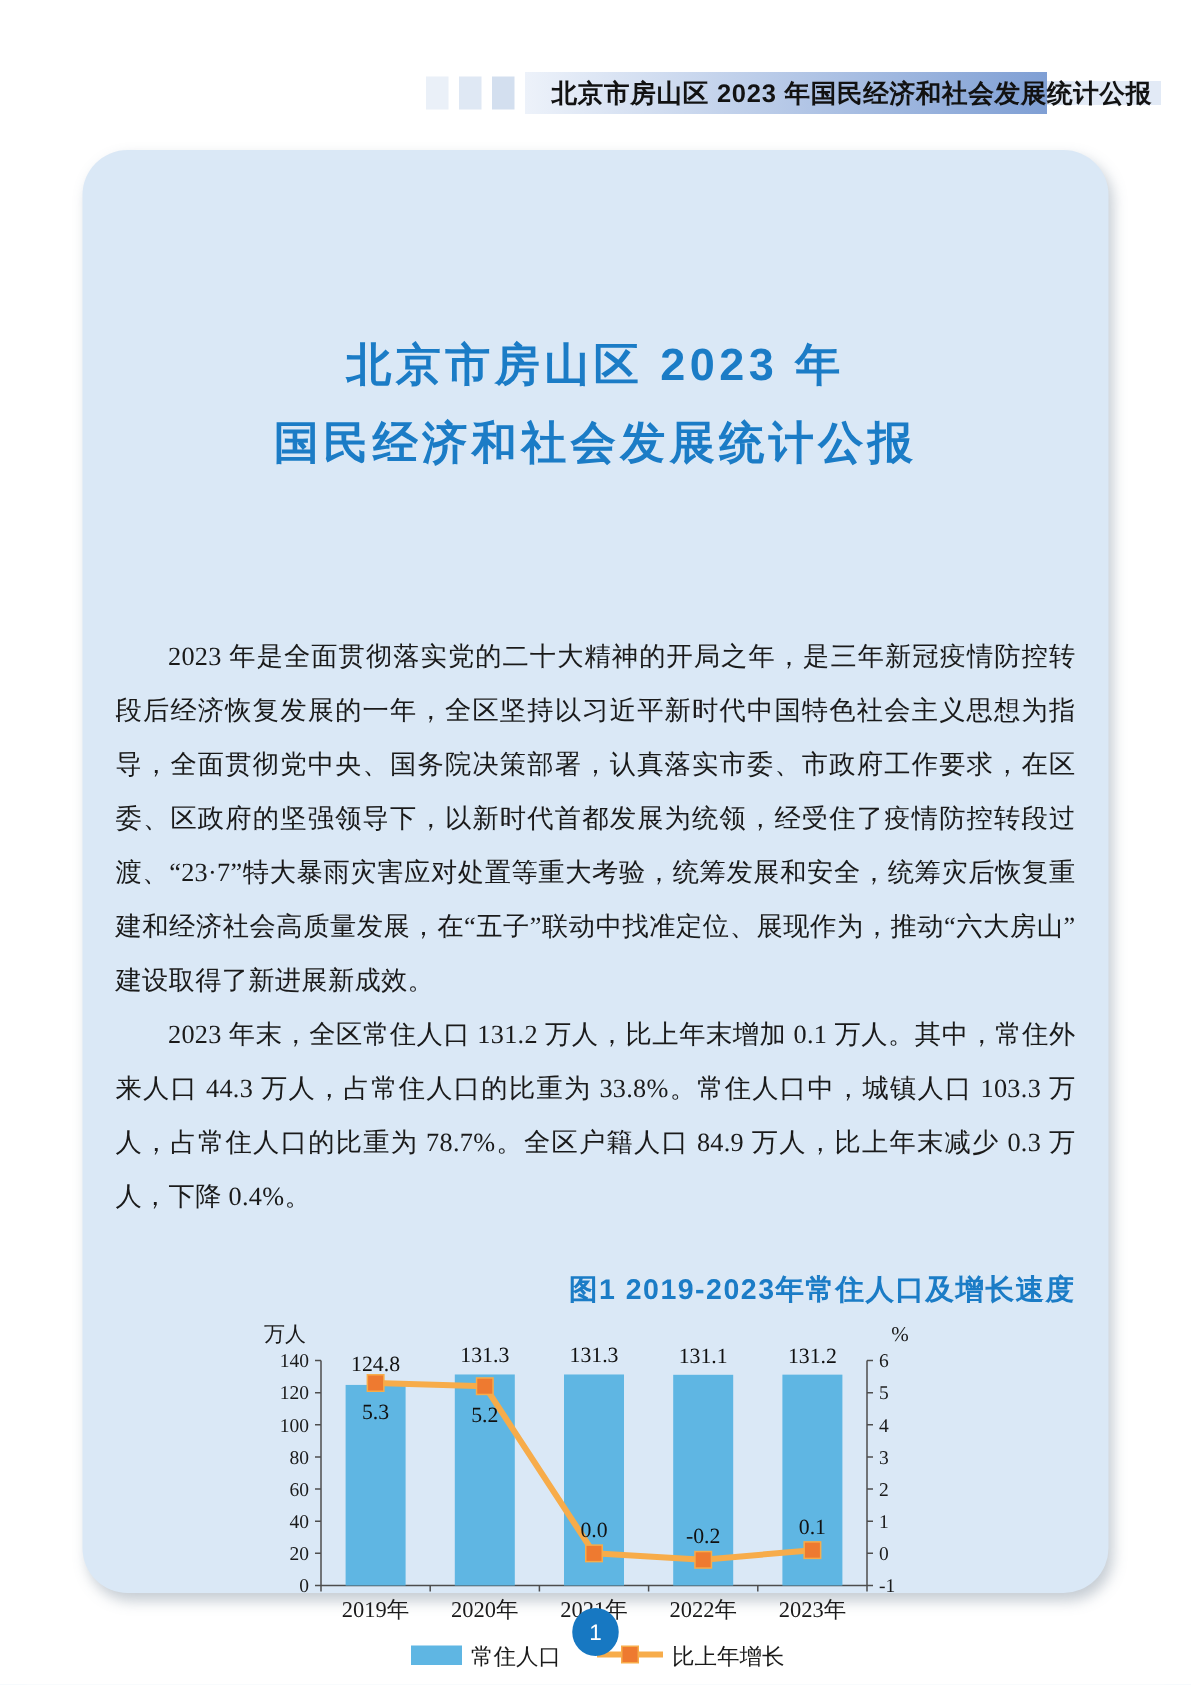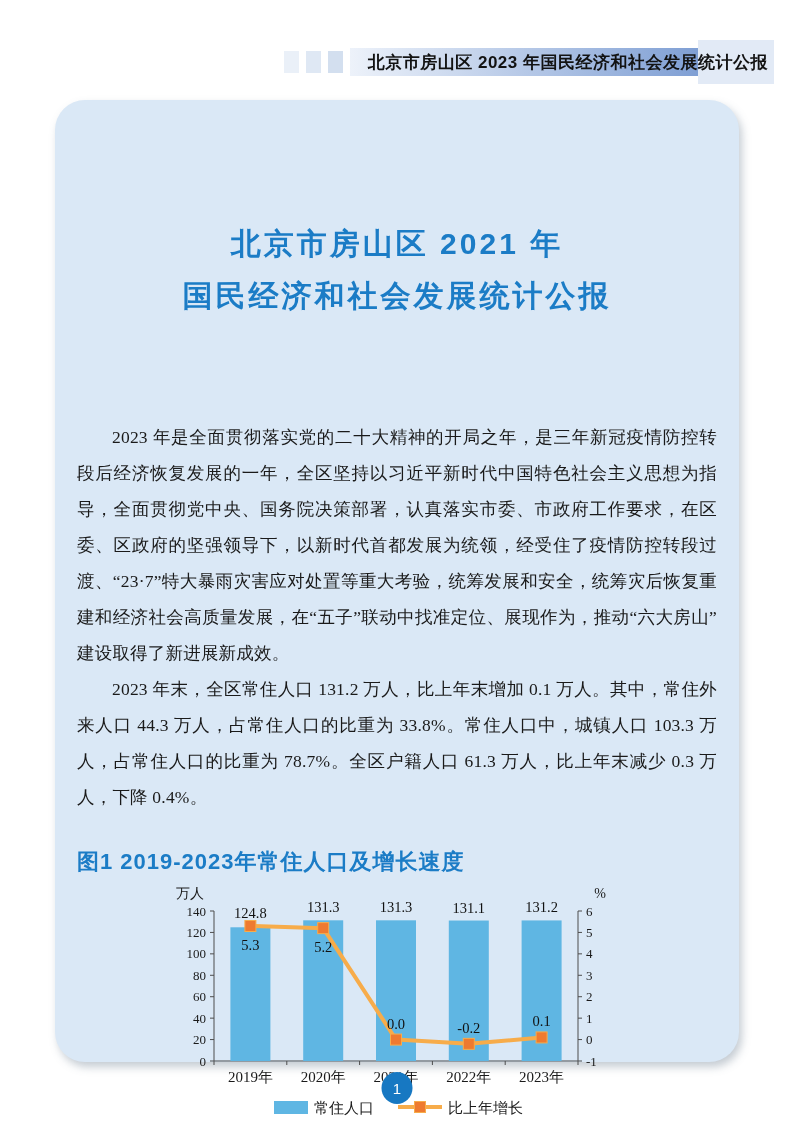--- a/index.html
+++ b/index.html
@@ -22,21 +22,21 @@
     display:flex; align-items:center; height:28px;
     font-family:"Liberation Sans", sans-serif; font-weight:700;
     font-size:17px; color:#121212; letter-spacing:0.5px; white-space:nowrap;
   }
   .hb-main {
     background:linear-gradient(90deg, var(--hdr-start,#EDF2FA) 0%, var(--hdr-end,#7F9FD4) 100%);
     padding:4px 0 4px 18px; height:28px; display:flex; align-items:center;
   }
   .hb-tail {
     background:var(--hdr-tail,#E2EAF6);
-    padding:4px 6px 4px 0; height:44px; display:flex; align-items:center;
+    padding:4px 6px 4px 0; height:16px; display:flex; align-items:center;
   }
   
   .card {
     position:absolute; left:55px; top:100px; width:684px; height:962px;
     background:var(--card-bg,#DAE8F6); border-radius:30px;
     box-shadow:3px 5px 9px rgba(90,110,130,0.35);
     padding:0 22px;
   }
   .doc-title {
     margin-top:118px; text-align:center;
@@ -48,23 +48,23 @@
     font-size:17.5px; line-height:36px; text-align:justify;
     text-indent:2em; letter-spacing:0.2px; color:var(--text,#1a1a1a);
   }
   .para1 { margin-top:98px; }
   .section-heading {
     margin-top:28px; margin-bottom:8px; text-align:center;
     font-family:"Liberation Sans", sans-serif; font-weight:700;
     font-size:21px; letter-spacing:2px; color:var(--accent,#1B7CC6);
   }
   .fig-title {
-    margin-top:32px; margin-bottom:4px; text-align:left;
+    margin-top:32px; margin-bottom:4px; text-align:right;
     font-family:"Liberation Sans", sans-serif; font-weight:700;
-    font-size:22px; letter-spacing:1px; color:var(--accent,#1B7CC6);
+    font-size:19px; letter-spacing:1px; color:var(--accent,#1B7CC6);
   }
   .chart-wrap { display:flex; justify-content:center; margin-top:6px; }
   
   .tick   { font:13px "Liberation Serif", serif; fill:#1a1a1a; }
   .axunit { font:14px "Liberation Serif", serif; fill:#1a1a1a; }
   .dlabel { font:14.5px "Liberation Serif", serif; fill:#111; }
   .cat    { font:15px "Liberation Serif", serif; fill:#1a1a1a; }
   .legend-label { font:15px "Liberation Serif", serif; fill:#1a1a1a; }
   
   .page-num {
@@ -86,28 +86,28 @@
     <span class="hsq hsq3"></span>
     <div class="header-bar">
       <span class="hb-main">北京市房山区 2023 年国民经济和社会发展</span>
       <span class="hb-tail">统计公报</span>
     </div>
   </div>
 
   <div class="card">
 
     <h1 class="doc-title">
-      <span>北京市房山区 2021 年</span><br>
+      <span>北京市房山区 2023 年</span><br>
       <span>国民经济和社会发展统计公报</span>
     </h1>
 
     <p class="para para1">2023 年是全面贯彻落实党的二十大精神的开局之年，是三年新冠疫情防控转段后经济恢复发展的一年，全区坚持以习近平新时代中国特色社会主义思想为指导，全面贯彻党中央、国务院决策部署，认真落实市委、市政府工作要求，在区委、区政府的坚强领导下，以新时代首都发展为统领，经受住了疫情防控转段过渡、“23·7”特大暴雨灾害应对处置等重大考验，统筹发展和安全，统筹灾后恢复重建和经济社会高质量发展，在“五子”联动中找准定位、展现作为，推动“六大房山”建设取得了新进展新成效。</p>
 
 
-    <p class="para">2023 年末，全区常住人口 131.2 万人，比上年末增加 0.1 万人。其中，常住外来人口 44.3 万人，占常住人口的比重为 33.8%。常住人口中，城镇人口 103.3 万人，占常住人口的比重为 78.7%。全区户籍人口 61.3 万人，比上年末减少 0.3 万人，下降 0.4%。</p>
+    <p class="para">2023 年末，全区常住人口 131.2 万人，比上年末增加 0.1 万人。其中，常住外来人口 44.3 万人，占常住人口的比重为 33.8%。常住人口中，城镇人口 103.3 万人，占常住人口的比重为 78.7%。全区户籍人口 84.9 万人，比上年末减少 0.3 万人，下降 0.4%。</p>
 
     <h3 class="fig-title">图1 2019-2023年常住人口及增长速度</h3>
 
     <div class="chart-wrap">
         <svg width="470" height="252">
           <line x1="52" y1="28" x2="52" y2="178" stroke="#4d4d4d"></line>
           <line x1="416" y1="28" x2="416" y2="178" stroke="#4d4d4d"></line>
           <line x1="52" y1="178" x2="416" y2="178" stroke="#4d4d4d"></line>
           <line x1="48" y1="178" x2="52" y2="178" stroke="#4d4d4d"></line>
           <text x="44" y="182.5" text-anchor="end" class="tick">0</text>

